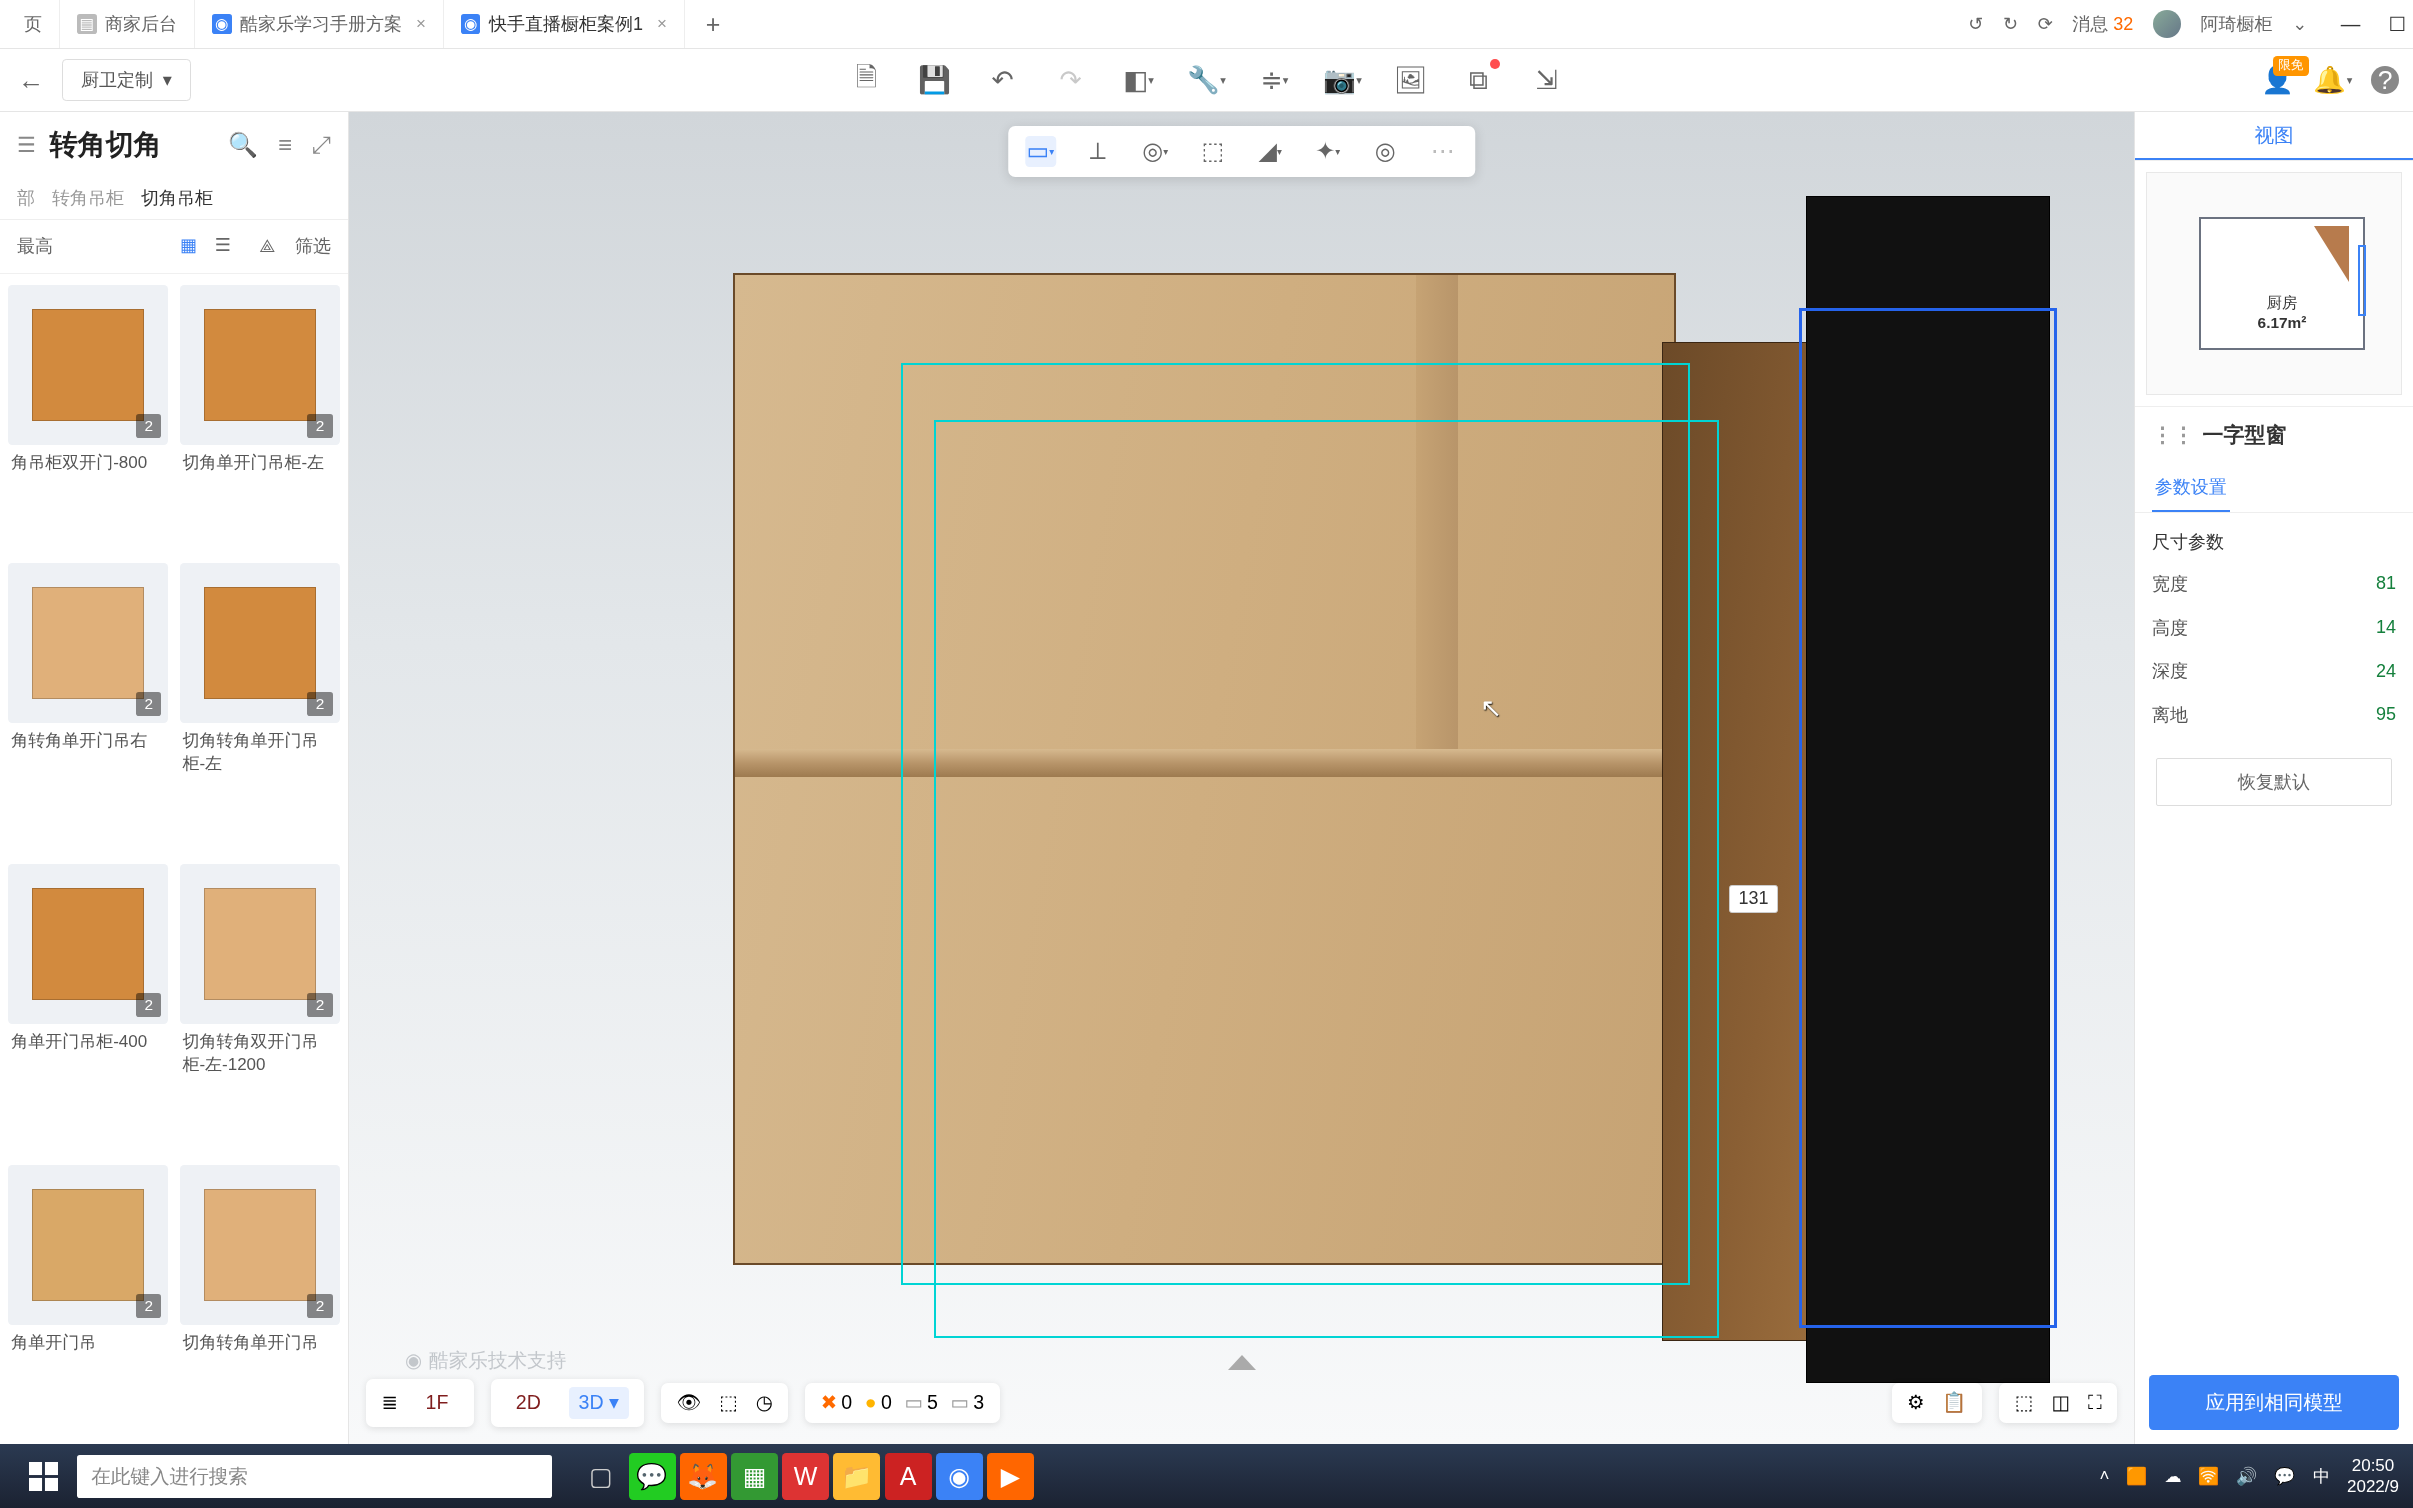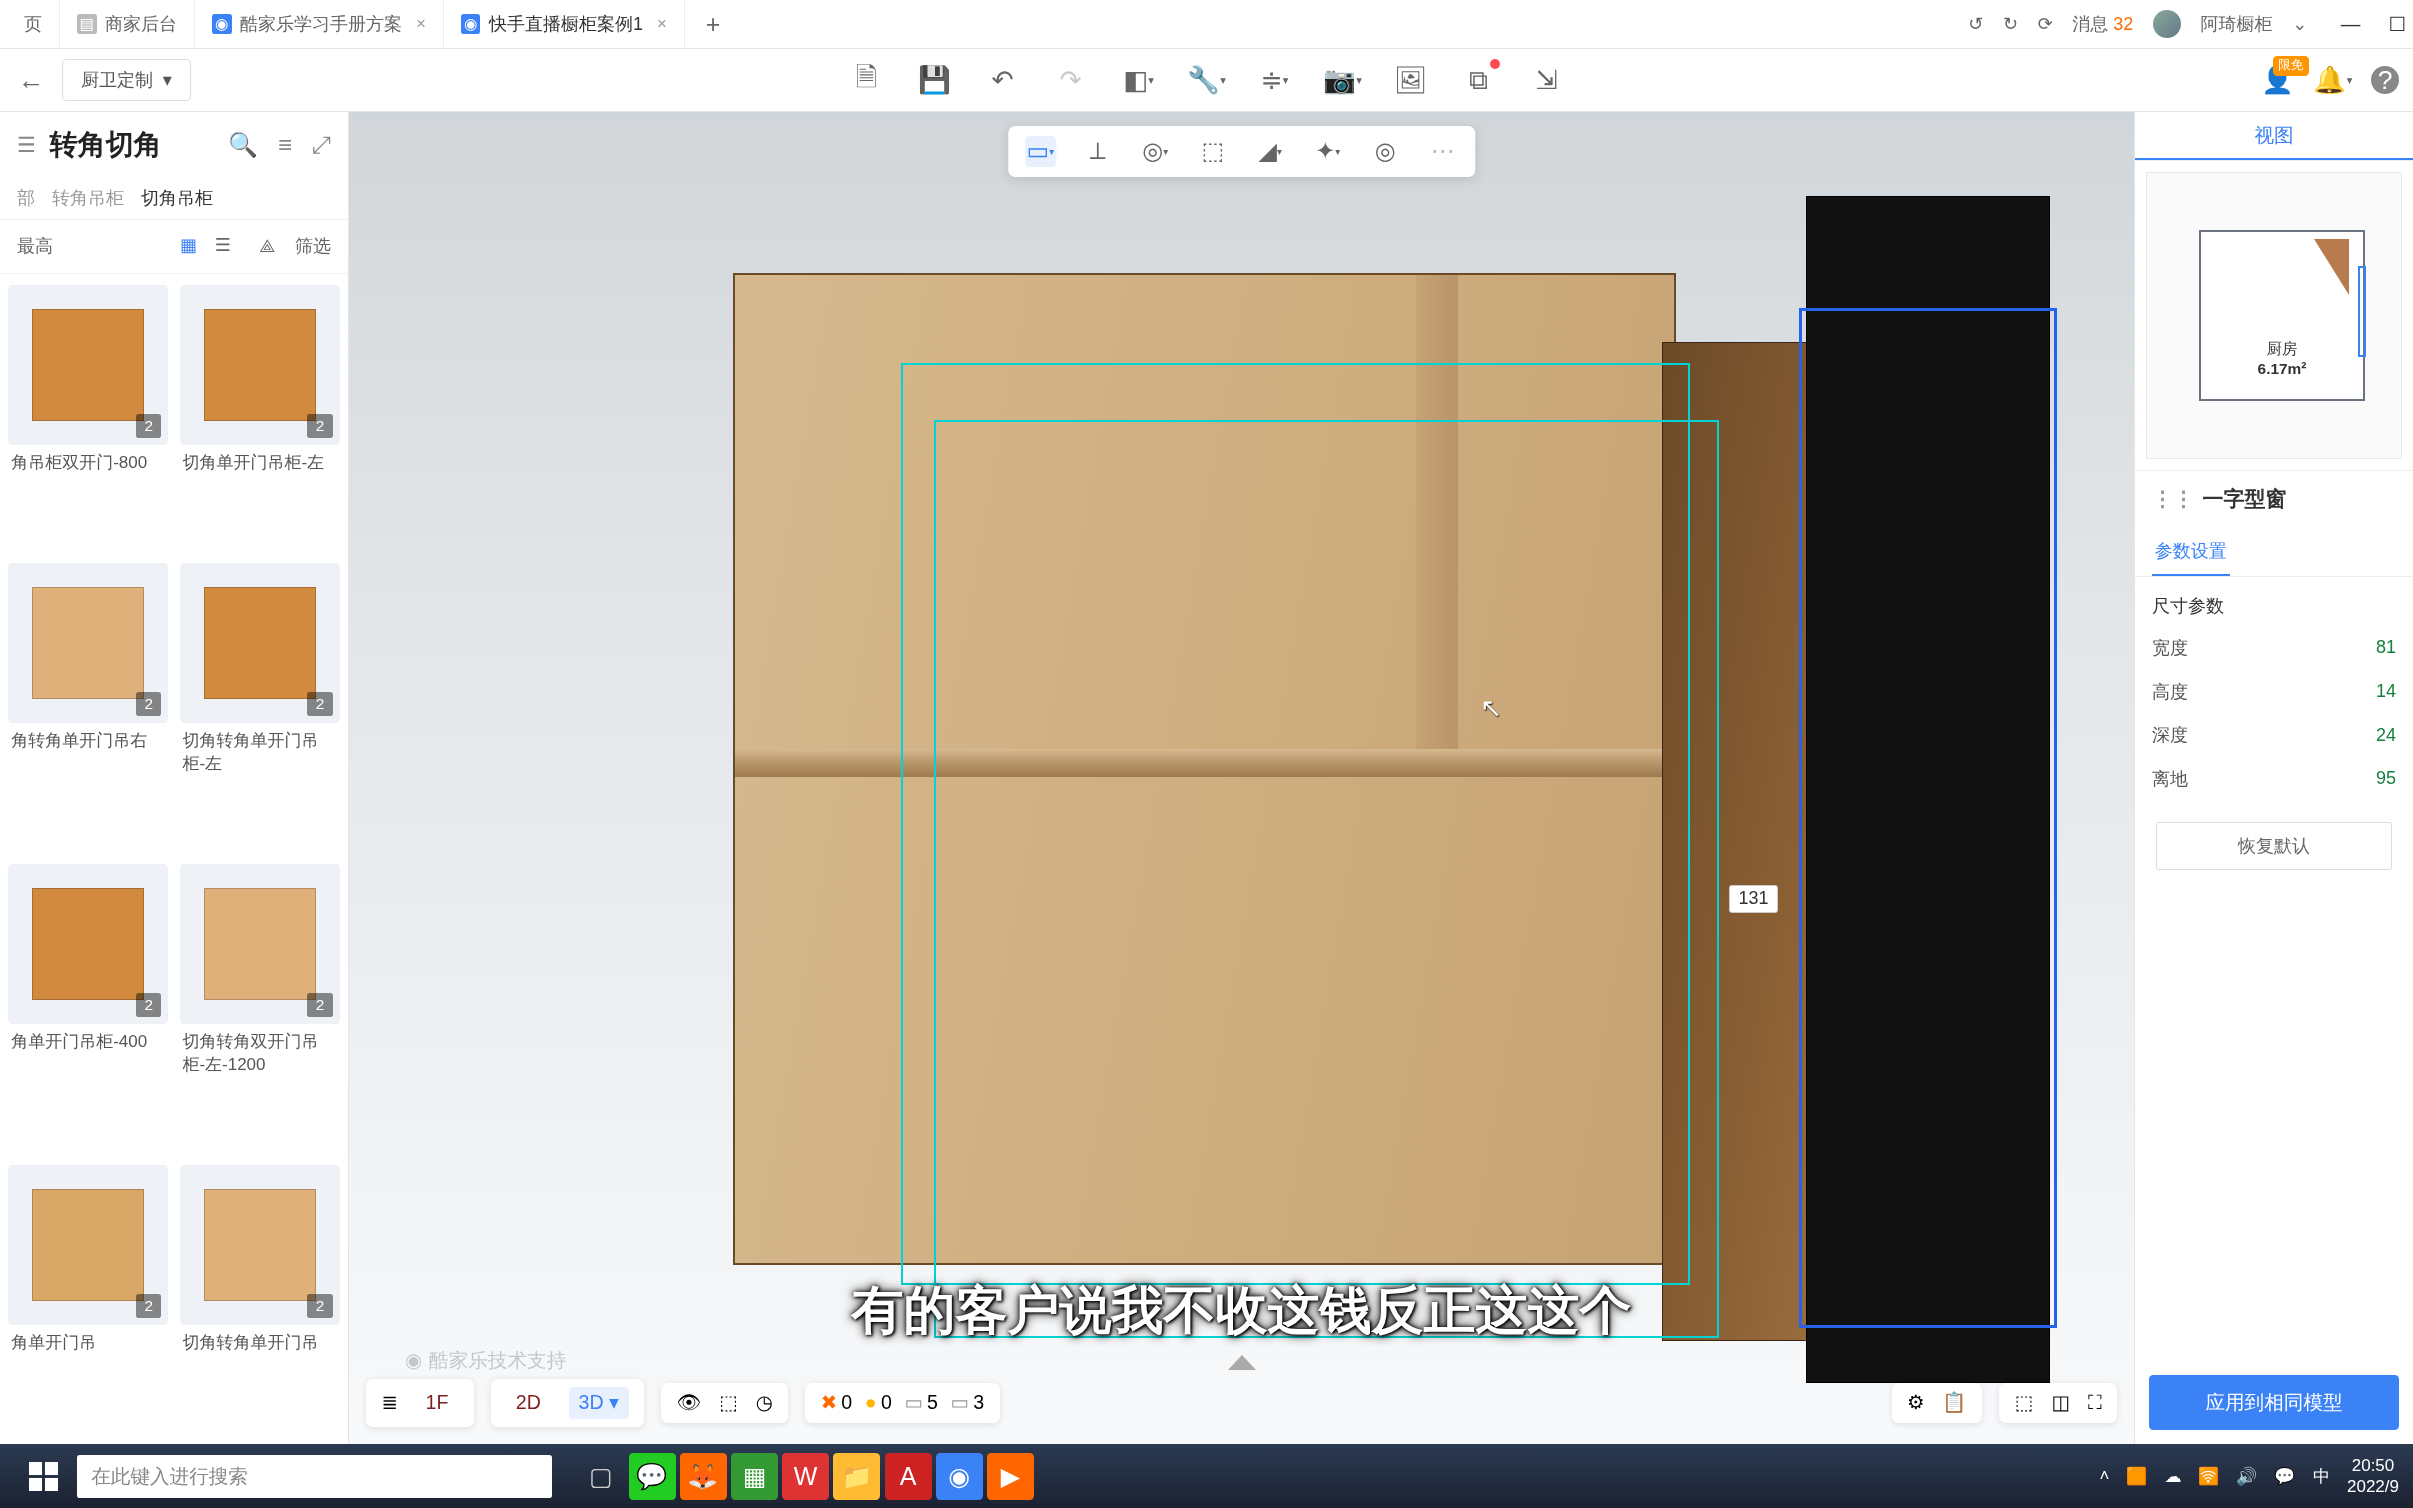--- a/index.html
+++ b/index.html
@@ -177,21 +177,21 @@
   width: 279px; background: #fff; border-left: 0.7px solid #e5e5e5;
   display: flex; flex-direction: column;
 }
 .rp-tabs { display: flex; height: 49px; border-bottom: 0.7px solid #eee; }
 .rp-tab {
   flex: 1; display: flex; align-items: center; justify-content: center;
   font-size: 19.6px; color: #666;
 }
 .rp-tab.active { color: #3b82f6; border-bottom: 2.1px solid #3b82f6; font-weight: 500; }
 .rp-floorplan {
-  height: 287px; margin: 11.2px; border: 0.7px solid #e8e8e8;
+  height: 223px; margin: 11.2px; border: 0.7px solid #e8e8e8;
   background: #fafafa; position: relative;
   display: flex; align-items: center; justify-content: center; padding-left: 16px;
 }
 .fp-room { width: 70%; height: 60%; border: 2.8px solid #6b7280; position: relative; background: #fff; }
 .fp-label { position: absolute; bottom: 12%; left: 50%; transform: translateX(-50%); font-size: 15.4px; color: #333; text-align: center; line-height: 1.3; }
 .fp-blue { position: absolute; border: 2.8px solid #3b82f6; }
 .fp-orange-tri {
   position: absolute; top: 7px; right: 14px; width: 0; height: 0;
   border-left: 35px solid transparent; border-top: 56px solid #b77b4d;
 }
@@ -476,21 +476,20 @@
 
       <div class="dim-label" style="right:356px; top:58%;">131</div>
 
       <div class="watermark">
         <span>◉</span>
         <span>酷家乐技术支持</span>
       </div>
 
       <div class="triangle-hint"></div>
 
-      <div class="subtitle-overlay">有的客户说我不收这钱反正这这个</div>
 
       <div class="viewport-bottom">
         <div class="vb-group">
           <span>≣</span>
           <span class="vb-btn">1F</span>
         </div>
         <div class="vb-group">
           <span class="vb-btn">2D</span>
           <span class="vb-btn active">
             <span>3D</span>

